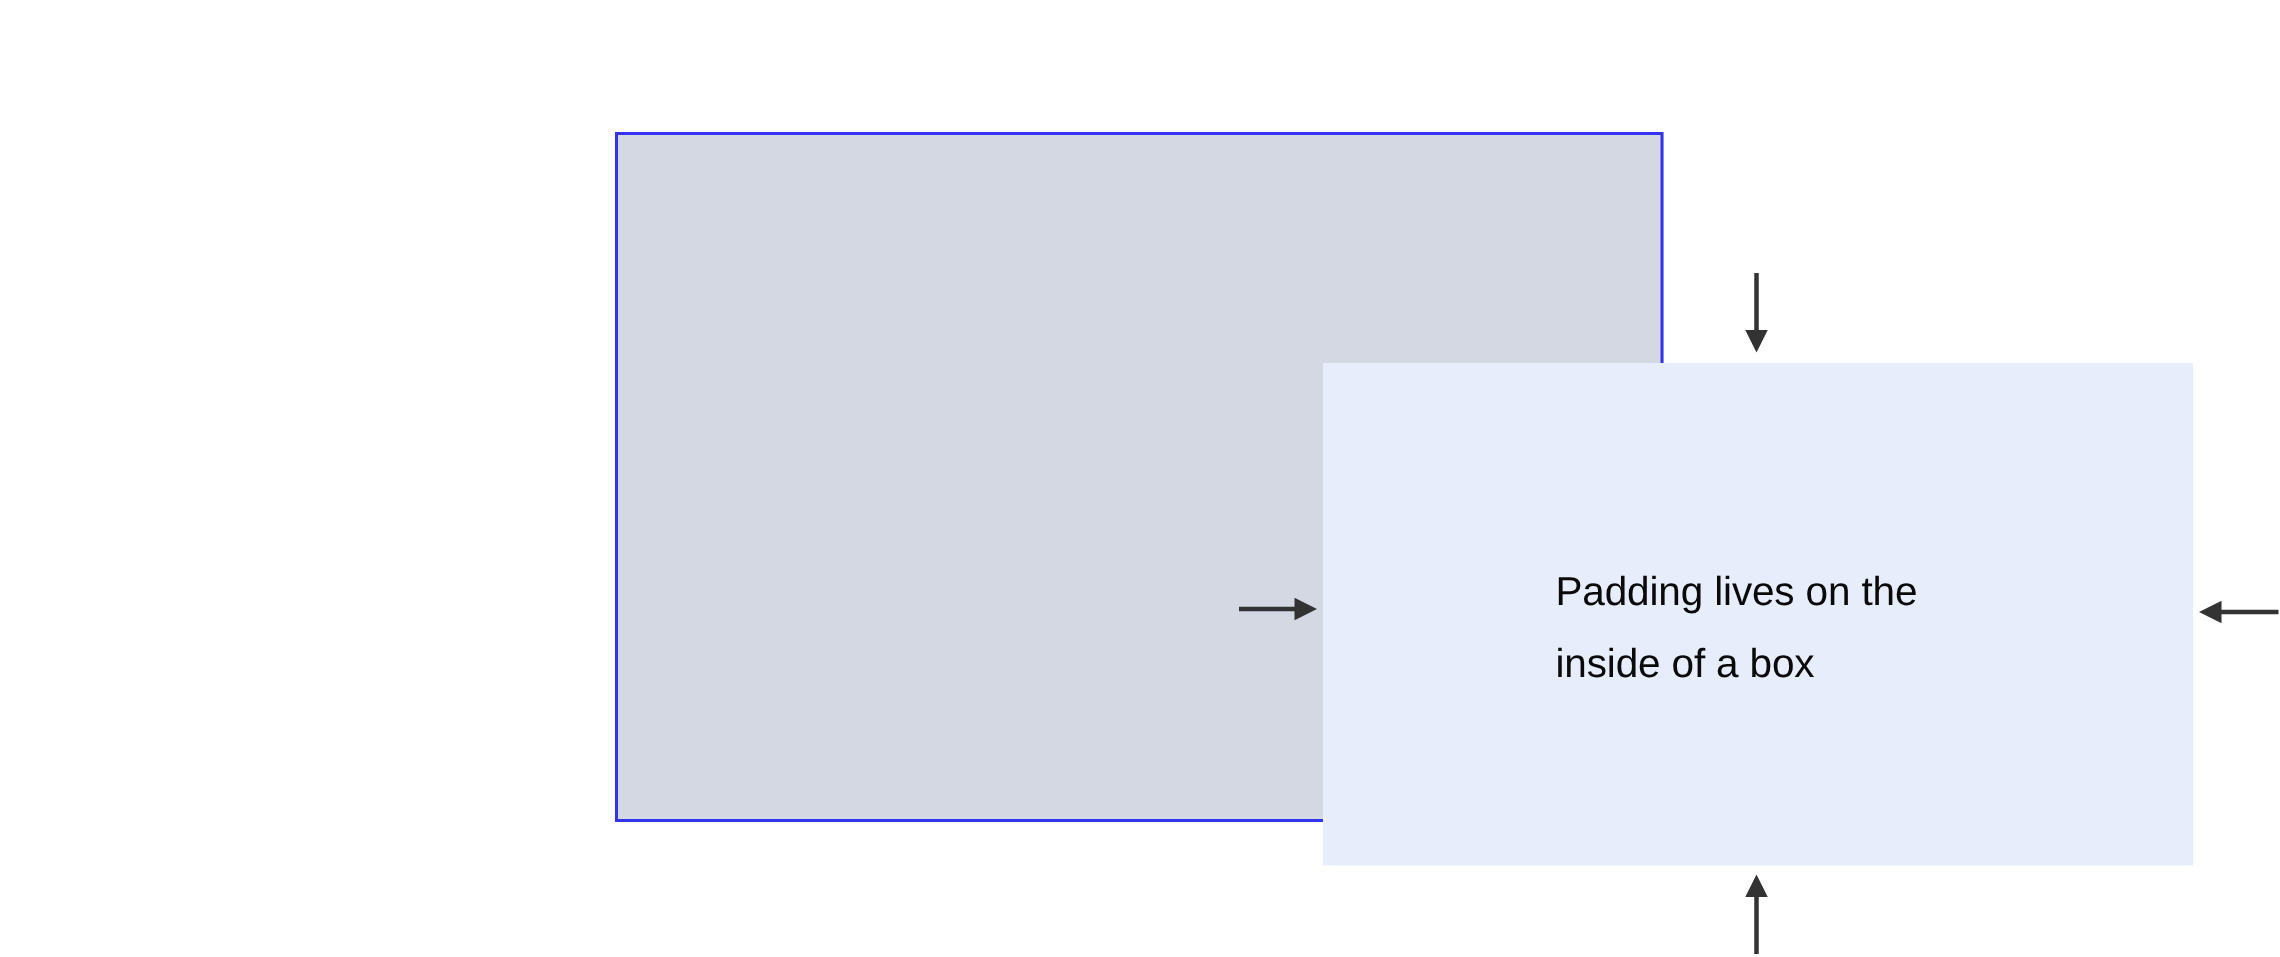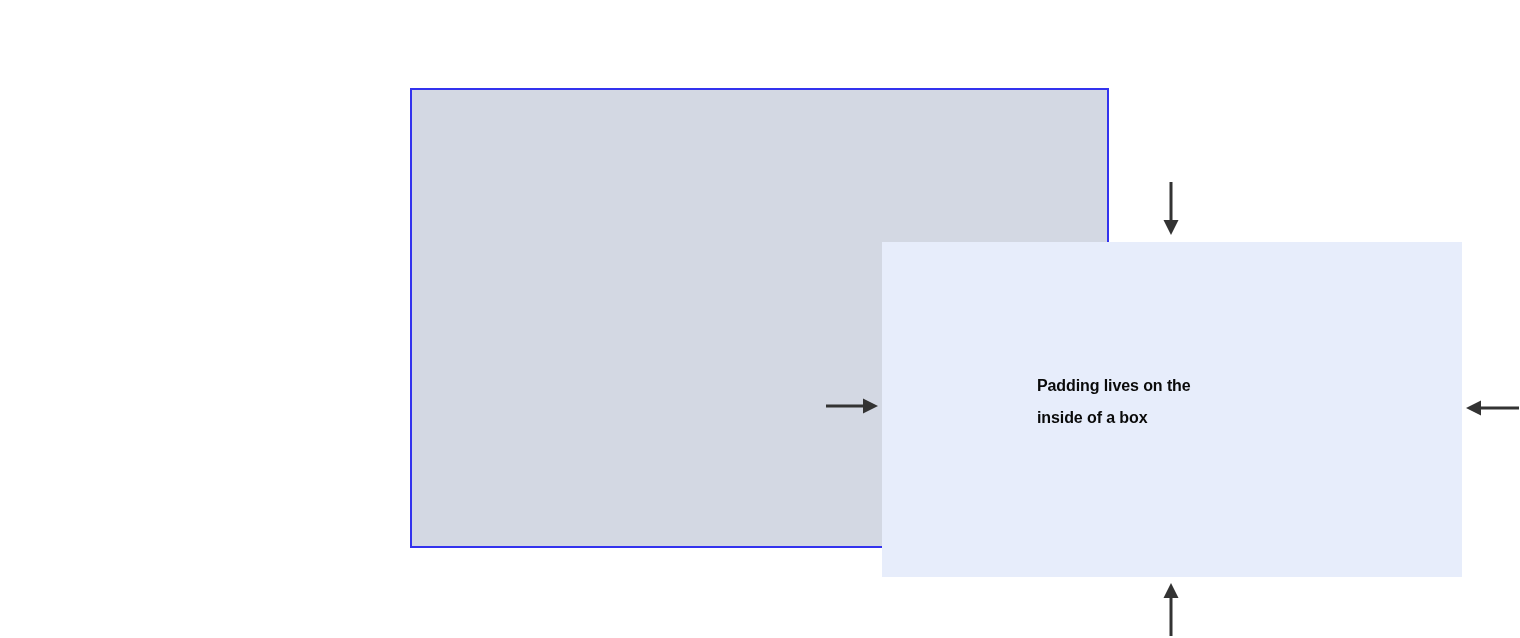--- a/index.html
+++ b/index.html
@@ -44,23 +44,23 @@
     width: 580px;
     height: 335px;
     background: #e7edfb;
   }
 
   #content-label {
     position: absolute;
     left: 155px;
     top: 128px;
     width: 330px;
-    font-size: 16px;
-    font-weight: bold;
-    line-height: 32px;
+    font-size: 27px;
+    font-weight: normal;
+    line-height: 48px;
     color: #0a0a0a;
     letter-spacing: -0.1px;
     white-space: pre-line;
   }
 
   
   .arrow-svg {
     position: absolute;
     overflow: visible;
   }

